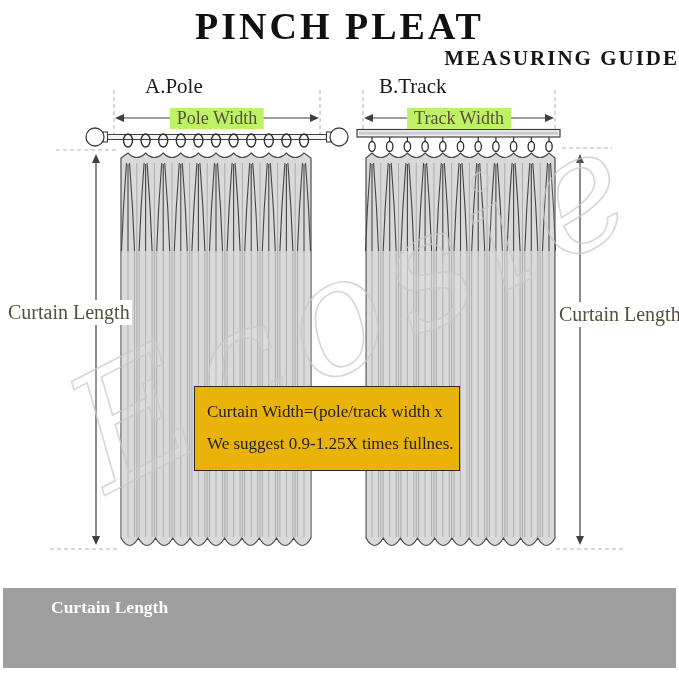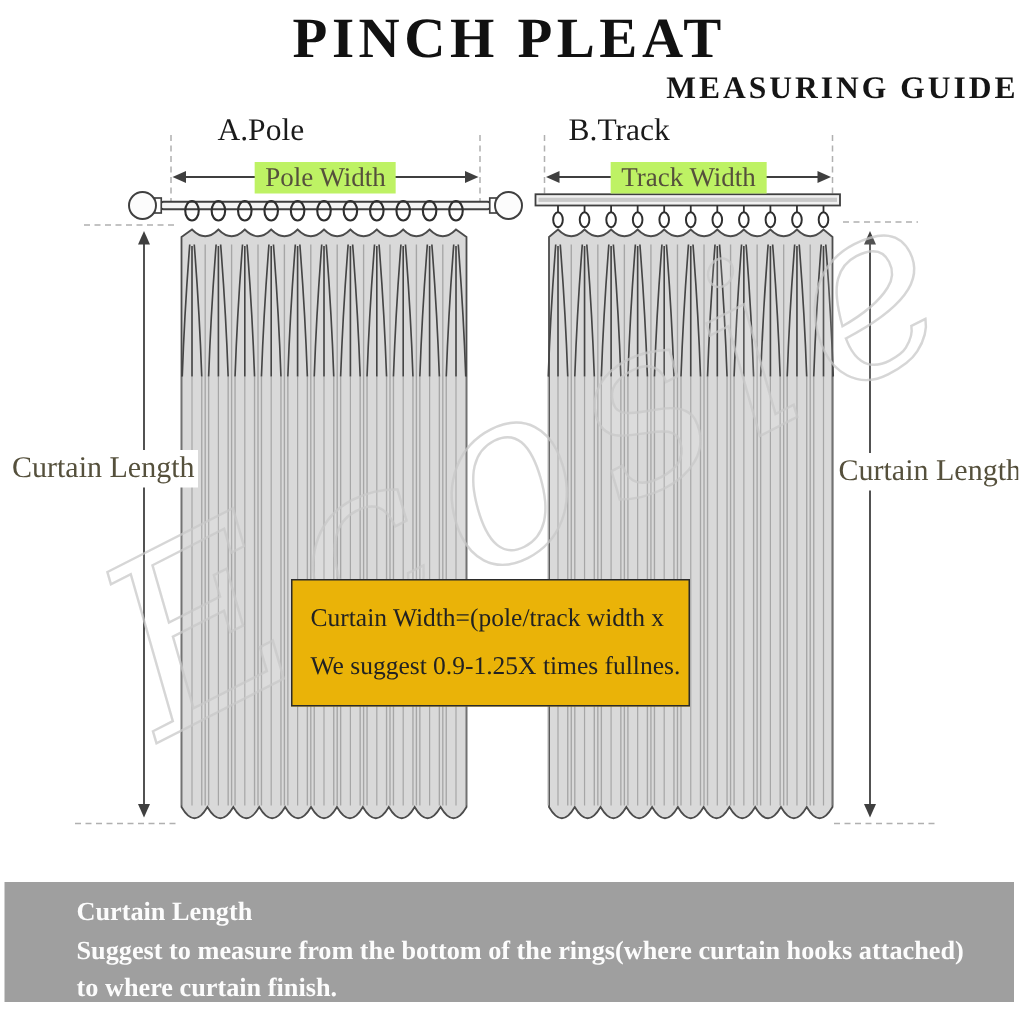--- a/index.html
+++ b/index.html
@@ -272,16 +272,15 @@
   <div id="length-label-left" class="txt length-label anno" style="color: rgb(85, 80, 60);">Curtain Length</div>
   <div id="length-label-right" class="txt length-label anno" style="color: rgb(85, 80, 60);">Curtain Length</div>
 
   <div id="formula-box">
     <div>Curtain Width=(pole/track width x</div>
     <div>We suggest 0.9-1.25X times fullnes.</div>
   </div>
 
   <div id="footer-bar" style="background: rgb(159, 159, 159); color: rgb(252, 252, 252);">
     <div id="footer-heading">Curtain Length</div>
-    <div id="footer-body">Suggest to measure from the bottom of the rings(where curtain hooks attached) to where curtain finish.</div>
   </div>
 
 </div>
 
 </body></html>

